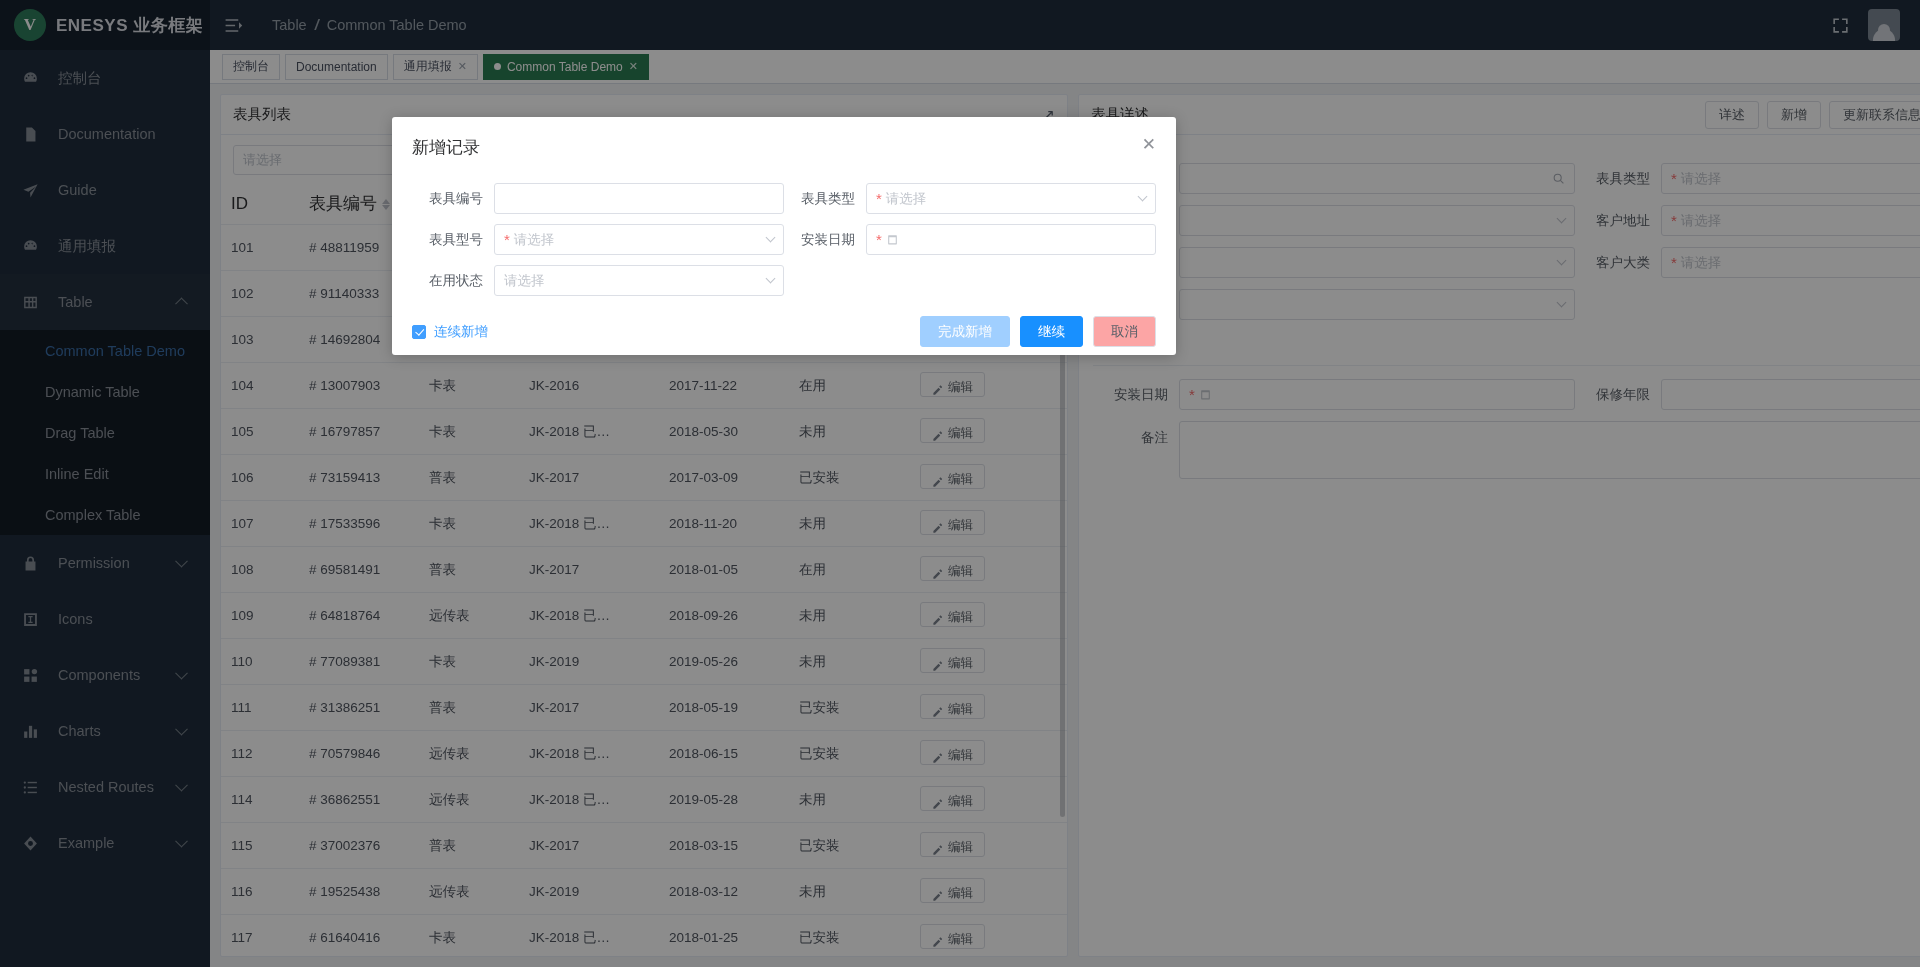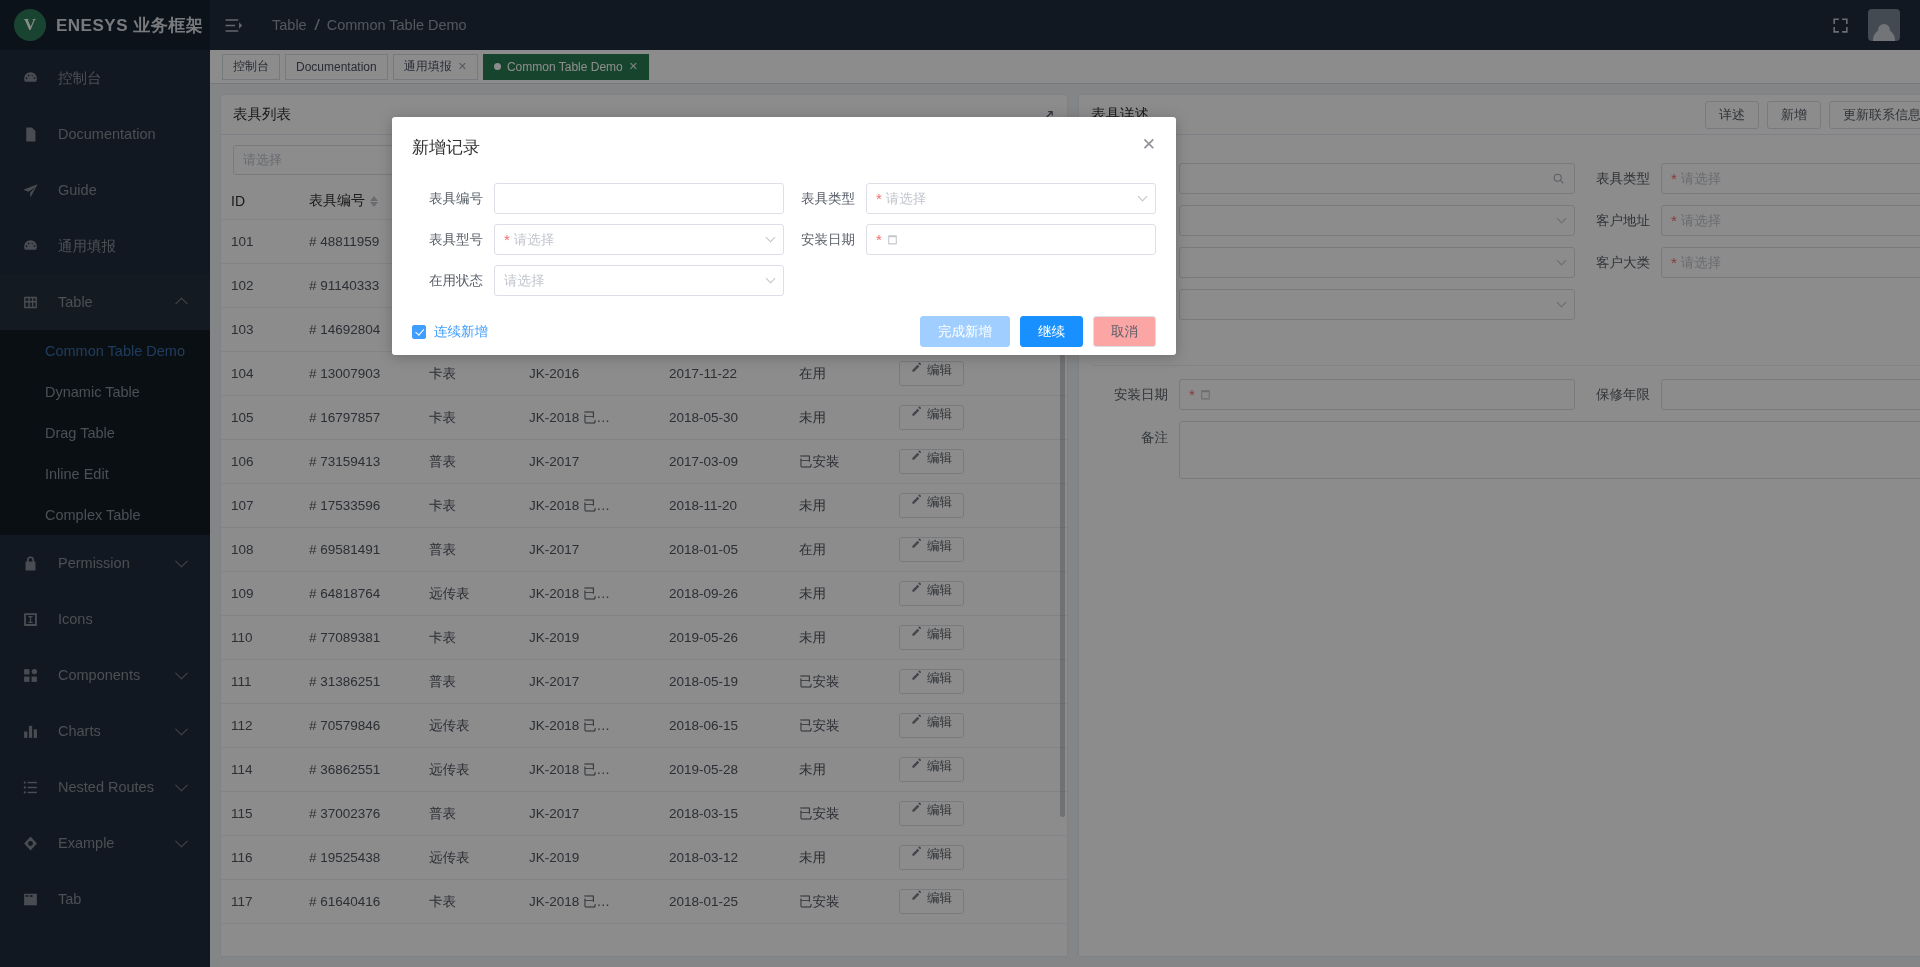--- a/index.html
+++ b/index.html
@@ -191,37 +191,38 @@
     border-right: 1.4px solid #c0c4cc; border-bottom: 1.4px solid #c0c4cc;
     transform: translateY(-2px) rotate(45deg);
   }
 
   
   .tbl-wrap { flex: 1; overflow: hidden; position: relative; }
   table.dt { width: 100%; border-collapse: collapse; font-size: 13.5px; table-layout: fixed; }
   table.dt th {
     text-align: left; font-weight: 400; color: #303133;
     padding: 9px 10px; border-bottom: 1px solid #ebeef5;
-    font-size: 14px;
+    font-size: 17px;
   }
   table.dt td {
     padding: 9px 10px; border-bottom: 1px solid #ebeef5;
     color: #505660; font-size: 13.5px; white-space: nowrap;
     overflow: hidden; text-overflow: ellipsis;
   }
   .sort-arrows { display: inline-flex; flex-direction: column; gap: 1px; margin-left: 5px; vertical-align: middle; }
   .sort-arrows i { display: block; width: 0; height: 0; border-left: 4px solid transparent; border-right: 4px solid transparent; }
   .sort-arrows i.up { border-bottom: 5px solid #c0c4cc; }
   .sort-arrows i.dn { border-top: 5px solid #c0c4cc; }
   .edit-btn {
-    display: inline-flex; align-items: flex-start; gap: 5px;
+    display: inline-flex; align-items: flex-end; gap: 5px;
     height: 25px; padding: 0 11px;
     border: 1px solid #dcdfe6; border-radius: 3px;
     background: #fff; color: #5a6068; font-size: 12.5px; cursor: pointer;
     font-family: Liberation Mono, monospace;
+    margin-left: 21px;
   }
   .edit-btn svg { width: 11px; height: 11px; fill: #7a818c; }
   .scroll-thumb {
     position: absolute; right: 2px; top: 4px;
     width: 5px; height: 630px; border-radius: 3px;
     background: rgba(144,147,153,.45);
   }
 
   
   .form-area { padding: 12px 14px; }
@@ -441,28 +442,20 @@
         <span class="chev"></span>
       </div>
       <div class="nav-item">
         <span class="nav-icon">
           <svg viewBox="0 0 24 24">
             <path d="M12 2l9 10-9 10-9-10zm0 6.5A3.5 3.5 0 1012 15.5 3.5 3.5 0 0012 8.5z"></path>
           </svg>
         </span>
         <span>Example</span>
         <span class="chev"></span>
-      </div>
-      <div class="nav-item">
-        <span class="nav-icon">
-          <svg viewBox="0 0 24 24">
-            <path d="M3 4h18v16H3zm2 2v2h4V6zm6 0v2h4V6z"></path>
-          </svg>
-        </span>
-        <span>Tab</span>
       </div>
     </div>
 </div>
 
 <div id="header">
   <div id="hamburger">
     <svg viewBox="0 0 24 24">
         <path d="M2 4h16v2H2zM2 11h12v2H2zM2 18h16v2H2zM19 8l4 4-4 4z"></path>
       </svg>
   </div>

